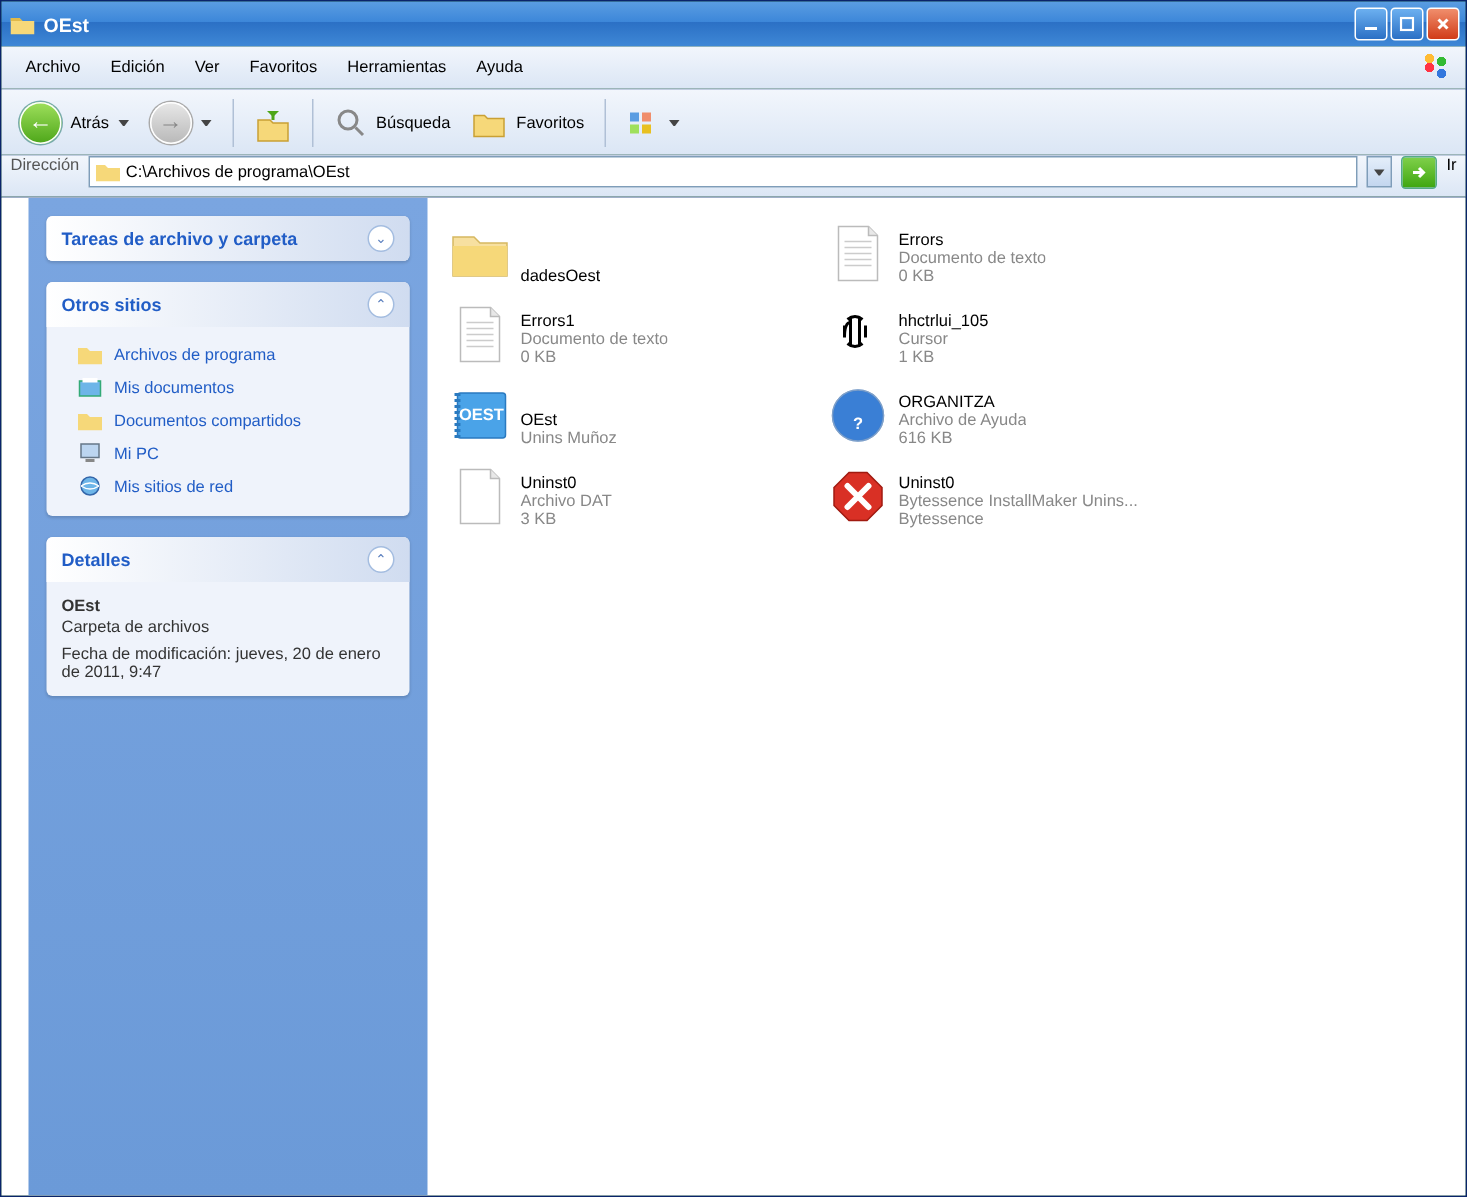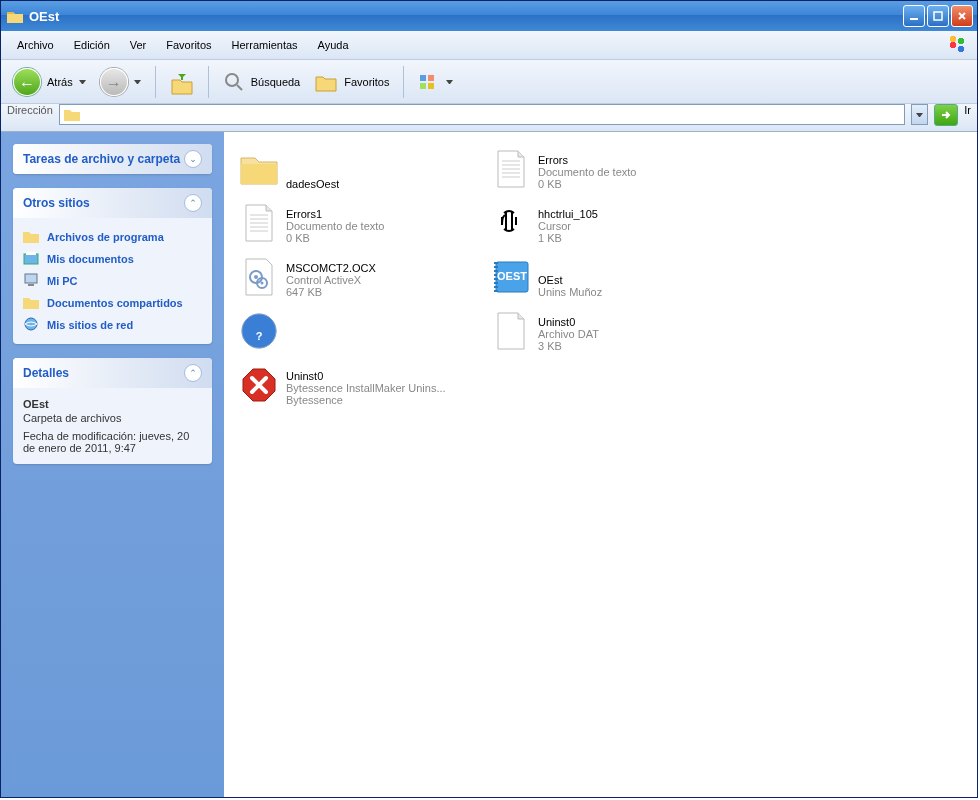--- a/index.html
+++ b/index.html
@@ -33,27 +33,27 @@
 
 .addrbar { height: 28px; background: linear-gradient(to bottom, #f2f6fc, #dbe6f5); border-bottom: 1px solid #a0b0c8; display: flex; padding: 0 6px; gap: 6px; }
 .addr-label { font-size: 11px; color: #555; }
 .addr-field { flex: 1; display: flex; align-items: center; background: #fff; border: 1px solid #7f9db9; height: 21px; padding: 0 4px; }
 .addr-input { border: none; outline: none; flex: 1; font-size: 11px; }
 .addr-dd { width: 17px; height: 21px; background: linear-gradient(#e4eefa,#c3d6ef); border: 1px solid #7f9db9; display:flex; align-items:center; justify-content:center; }
 .go-btn { width: 24px; height: 22px; background: linear-gradient(#7fd04a,#3fa610); border-radius: 3px; border: 1px solid #5a8; display:flex; align-items:center; justify-content:center; color:#fff; font-weight:bold; }
 
 
 .body { flex: 1; display: flex; background: #fff; overflow: hidden; }
-.sidebar { width: 223px; background: linear-gradient(to bottom, #7aa5e0 0%, #6b9ad8 100%); padding: 12px; overflow-y: auto; }
+.sidebar { width: 266px; background: linear-gradient(to bottom, #7aa5e0 0%, #6b9ad8 100%); padding: 12px; overflow-y: auto; margin-left: 18px; }
 .panel { background: #eff3fb; border-radius: 4px; margin-bottom: 14px; box-shadow: 0 1px 2px rgba(0,0,0,0.15); }
 .panel-hdr { background: linear-gradient(to right, #fff, #d0dcf0); padding: 6px 10px; display: flex; align-items: center; justify-content: space-between; border-radius: 4px 4px 0 0; cursor: default; }
 .panel-hdr-compact { border-radius: 4px; }
 .panel-title { color: #215dc6; font-weight: bold; font-size: 12px; }
 .chevron { width: 18px; height: 18px; border-radius: 50%; background: #fff; border: 1px solid #a4bde0; display: flex; align-items: center; justify-content: center; color: #5a7fbe; font-size: 9px; }
-.panel-body { padding: 8px 10px; font-weight: bold; }
+.panel-body { padding: 8px 21px; }
 .side-link { display: flex; align-items: center; gap: 8px; padding: 3px 0; color: #215dc6; cursor: pointer; }
 .side-ico { width: 16px; height: 16px; flex-shrink: 0; }
 .details-body { padding: 10px; color: #333; }
 .details-body .name { font-weight: bold; margin-bottom: 2px; }
 .details-body .type { margin-bottom: 6px; }
 
 
 .content { flex: 1; padding: 10px 6px; display: flex; flex-wrap: wrap; align-content: flex-start; }
 .file-item { width: 248px; display: flex; padding: 4px 6px; margin: 2px; cursor: default; }
 .file-ico { width: 42px; height: 42px; flex-shrink:0; display:flex; align-items:center; justify-content:center; }
@@ -153,20 +153,21 @@
   </div>
 
   <div class="addrbar">
     <span class="addr-label">Dirección</span>
     <div class="addr-field">
       <span style="margin-right:4px">
         <svg width="16" height="13">
             <path d="M0 2 L6 2 L8 4 L16 4 L16 13 L0 13 Z" fill="#f6d879"></path>
           </svg>
       </span>
+      <input class="addr-input" value="C:\Archivos de programa\OEst" style="">
     </div>
     <div class="addr-dd">
         <span class="dd"></span>
       </div>
     <div class="go-btn">
       <svg width="12" height="12">
           <path d="M2 6 L8 6 M6 3 L9 6 L6 9" stroke="#fff" stroke-width="2" fill="none"></path>
         </svg>
     </div>
     <span>Ir</span>
@@ -202,33 +203,33 @@
                 <svg width="16" height="14">
                   <rect x="1" y="3" width="14" height="10" fill="#6db5e8" stroke="#3a7"></rect>
                   <rect x="3" y="1" width="10" height="3" fill="#fff"></rect>
                 </svg>
               </span>
             <span>Mis documentos</span>
           </div>
           <div class="side-link">
             <span class="side-ico">
                 <svg width="16" height="14">
+                  <path d="M0 3 L6 3 L8 5 L16 5 L16 14 L0 14 Z" fill="#f6d879"></path>
+                </svg>
+              </span>
+            <span>Documentos compartidos</span>
+          </div>
+          <div class="side-link">
+            <span class="side-ico">
+                <svg width="16" height="14">
                   <rect x="2" y="1" width="12" height="9" fill="#bcd5f0" stroke="#678"></rect>
                   <rect x="5" y="11" width="6" height="2" fill="#888"></rect>
                 </svg>
               </span>
             <span>Mi PC</span>
-          </div>
-          <div class="side-link">
-            <span class="side-ico">
-                <svg width="16" height="14">
-                  <path d="M0 3 L6 3 L8 5 L16 5 L16 14 L0 14 Z" fill="#f6d879"></path>
-                </svg>
-              </span>
-            <span>Documentos compartidos</span>
           </div>
           <div class="side-link">
             <span class="side-ico">
                 <svg width="16" height="14">
                   <circle cx="8" cy="7" r="6" fill="#6db5e8" stroke="#36a"></circle>
                   <path d="M2 7 Q8 3 14 7 M2 7 Q8 11 14 7" stroke="#fff" fill="none"></path>
                 </svg>
               </span>
             <span>Mis sitios de red</span>
           </div>
@@ -307,36 +308,20 @@
               <path d="M12 8 L12 28 M18 8 L18 28 M10 10 Q15 6 20 10 M10 26 Q15 30 20 26 M8 14 L8 22 Q8 12 12 12 M22 14 L22 22" fill="none" stroke="#000" stroke-width="2"></path>
             </svg>
           </div>
         <div class="file-text">
           <span class="file-name">hhctrlui_105</span>
           <span class="file-meta">Cursor</span>
           <span class="file-meta">1 KB</span>
         </div>
       </div>
 
-      <div class="file-item">
-        <div class="file-ico">
-            <svg width="34" height="40">
-              <path d="M4 2 L24 2 L30 8 L30 38 L4 38 Z" fill="#fff" stroke="#bbb"></path>
-              <circle cx="14" cy="20" r="6" fill="none" stroke="#7a9bc8" stroke-width="2"></circle>
-              <circle cx="20" cy="26" r="5" fill="none" stroke="#7a9bc8" stroke-width="2"></circle>
-              <circle cx="14" cy="20" r="2" fill="#7a9bc8"></circle>
-              <circle cx="20" cy="26" r="1.5" fill="#7a9bc8"></circle>
-            </svg>
-          </div>
-        <div class="file-text">
-          <span class="file-name">MSCOMCT2.OCX</span>
-          <span class="file-meta">Control ActiveX</span>
-          <span class="file-meta">647 KB</span>
-        </div>
-      </div>
 
       <div class="file-item">
         <div class="file-ico">
             <svg width="42" height="42">
               <rect x="6" y="6" width="32" height="30" fill="#4aa3e8" stroke="#2a7ac0" rx="2"></rect>
               <path d="M6 6 L6 36" stroke="#2a7ac0" stroke-width="4" stroke-dasharray="2,2"></path>
               <text x="22" y="24" font-size="9" fill="#fff" text-anchor="middle" font-weight="bold">OEST</text>
             </svg>
           </div>
         <div class="file-text">
@@ -346,20 +331,25 @@
       </div>
 
       <div class="file-item">
         <div class="file-ico">
             <svg width="40" height="40">
               <circle cx="20" cy="20" r="17" fill="#3a7fd5" stroke="#2560a8" stroke-width="1"></circle>
               <circle cx="20" cy="20" r="17" fill="none" stroke="#fff" stroke-width="1" opacity="0.4"></circle>
               <text x="20" y="29" font-size="24" fill="#fff" text-anchor="middle" font-weight="bold">?</text>
             </svg>
           </div>
+        <div class="file-text">
+          <span class="file-name">ORGANITZA</span>
+          <span class="file-meta">Archivo de Ayuda</span>
+          <span class="file-meta">616 KB</span>
+        </div>
       </div>
 
       <div class="file-item">
         <div class="file-ico">
             <svg width="34" height="40">
               <path d="M4 2 L24 2 L30 8 L30 38 L4 38 Z" fill="#fff" stroke="#bbb"></path>
               <path d="M24 2 L24 8 L30 8" fill="#e8e8e8" stroke="#bbb"></path>
             </svg>
           </div>
         <div class="file-text">

